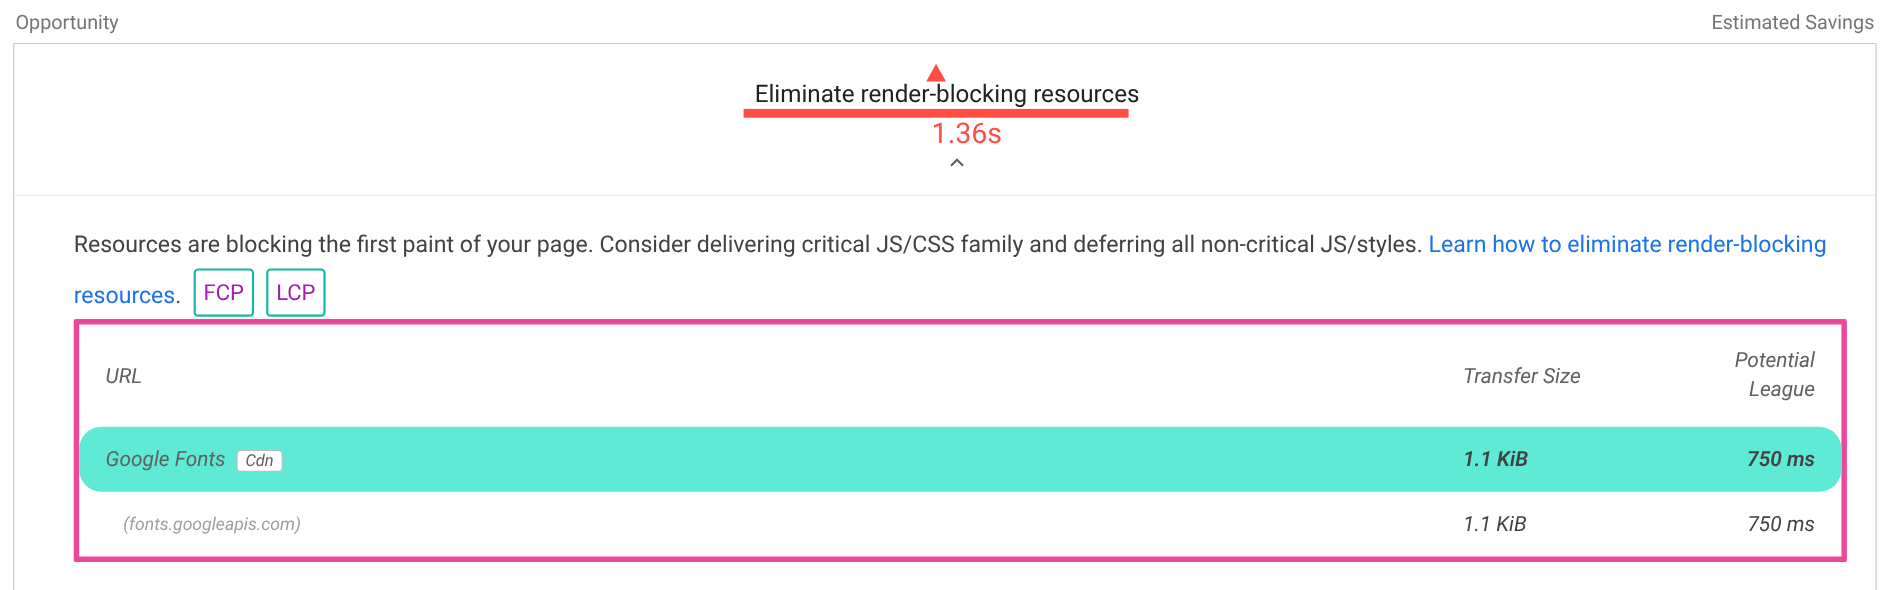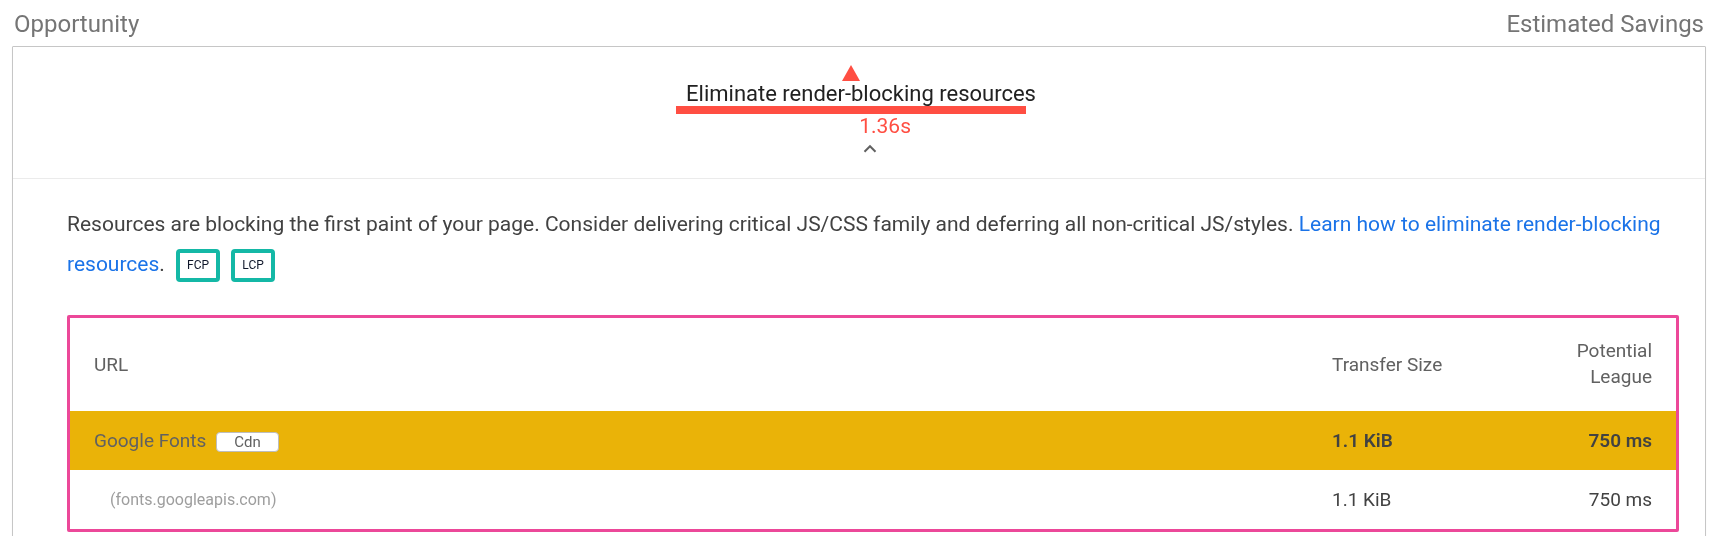--- a/index.html
+++ b/index.html
@@ -11,21 +11,21 @@
       font-family: -apple-system, BlinkMacSystemFont, "Segoe UI", Roboto, Helvetica, Arial, sans-serif;
       background: #fff;
       color: #212121;
       padding: 10px 12px;
       width: 1718px;
     }
     .col-headers {
       display: flex;
       justify-content: space-between;
       color: #757575;
-      font-size: 24px;
+      font-size: 18px;
       padding: 0 2px 8px 2px;
     }
     .card {
       border: 1px solid #c6c6c6;
       border-radius: 1px;
       box-shadow: 0 1px 2px rgba(0,0,0,0.04);
     }
     .summary {
       display: flex;
       align-items: center;
@@ -55,21 +55,21 @@
     }
     .bar {
       width: 100%;
       height: 100%;
       background: #ff4e42;
     }
     .savings {
       flex: 0 0 auto;
       width: 100px;
       text-align: right;
-      font-size: 21px;
+      font-size: 26px;
       color: #ff4e42;
     }
     .chev {
       margin-left: 18px;
       color: #616161;
       flex: 0 0 auto;
     }
     .chev svg {
       width: 22px;
       height: 22px;
@@ -83,49 +83,50 @@
       font-size: 21px;
       line-height: 1.9;
       color: #424242;
     }
     .desc a {
       color: #1a73e8;
       text-decoration: none;
     }
     .pill {
       display: inline-block;
-      font-size: 12px;
+      font-size: 20px;
       padding: 1px 7px;
-      border: 4px solid #14b8a6;
+      border: 2px solid #14b8a6;
       border-radius: 4px;
-      color: #0f172a;
+      color: #a21caf;
       margin-left: 6px;
       vertical-align: 2px;
     }
     .tbl {
-      margin-top: 30px;
-      border: 3px solid #ec4899;
+      border: 5px solid #ec4899;
       border-radius: 2px;
+      font-style: italic;
     }
     .thead, .trow {
       display: flex;
       align-items: center;
       font-size: 19px;
     }
     .thead {
       color: #616161;
       padding: 20px 24px;
     }
     .trow {
       padding: 18px 24px;
     }
     .group-row {
-      background: #eab308;
+      background: #5eead4;
       font-weight: 600;
       color: #424242;
+      border-radius: 20px;
     }
     .group-row .c-url {
       font-weight: 400;
     }
     .c-url {
       flex: 1 1 auto;
       display: flex;
       align-items: baseline;
       gap: 10px;
       color: #616161;
@@ -149,21 +150,21 @@
       padding-left: 16px;
       color: #424242;
     }
     .host {
       color: #9e9e9e;
       font-size: 16px;
     }
     .cdn-pill {
       display: inline-block;
       font-size: 15px;
-      padding: 0px 17px;
+      padding: 0px 7px;
       border: 1px solid #bdbdbd;
       border-radius: 4px;
       color: #616161;
       background: #fff;
       vertical-align: 1px;
     }
   </style>
 </head>
 <body>
 

